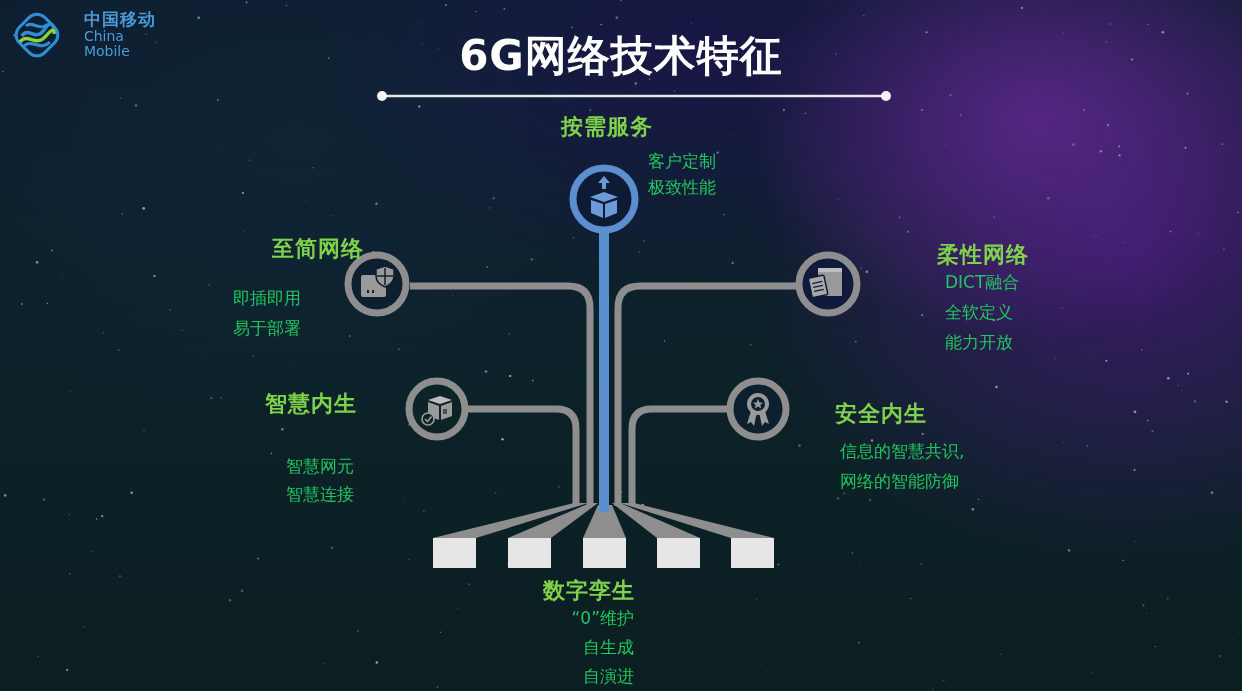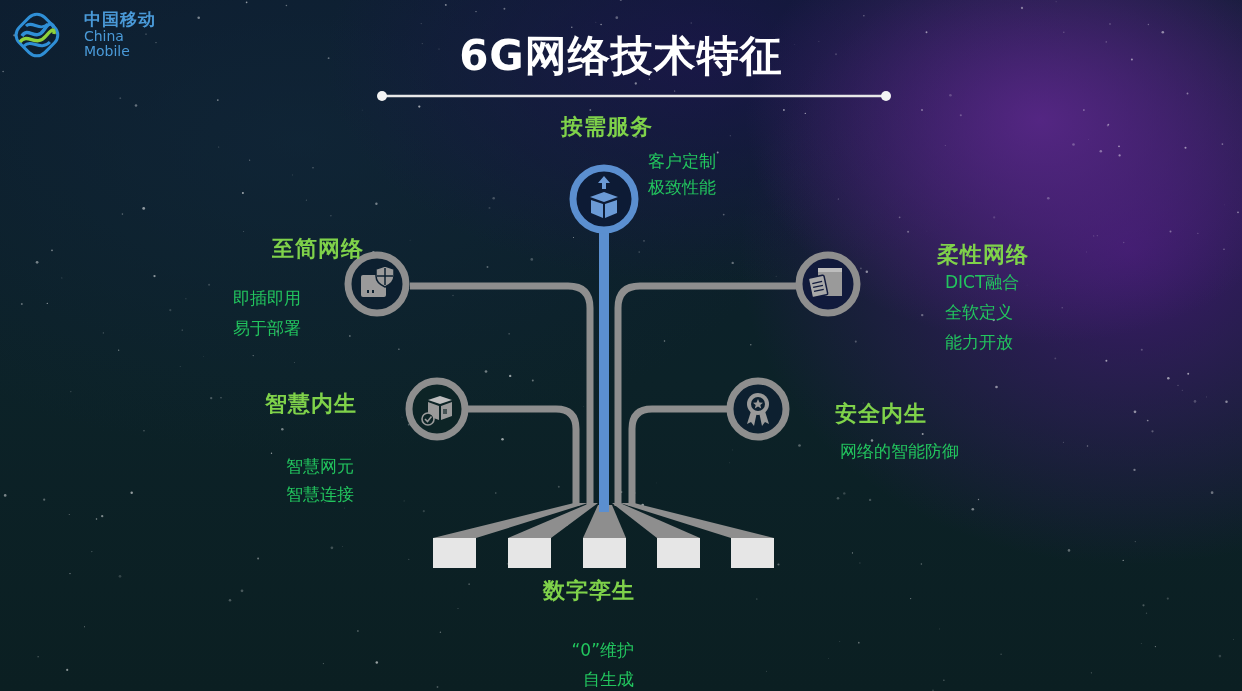--- a/index.html
+++ b/index.html
@@ -421,21 +421,22 @@
 </div>
 
 <div class="abs heading" style="left:265px; top:389px;">智慧内生</div>
 <div class="abs desc" style="left:286px; top:452px; ">
   <div style="line-height:28px;">智慧网元</div>
   <div style="line-height:28px;">智慧连接</div>
 </div>
 
 <div class="abs heading" style="left:835px; top:399px;">安全内生</div>
 <div class="abs desc" style="left:840px; top:436px;">
+  <div>信息的智慧共识,</div>
   <div>网络的智能防御</div>
 </div>
 
 <div class="abs heading" style="left:543px; top:576px;">数字孪生</div>
 <div class="abs desc" style="left:554px; top:604px; width:80px; text-align:right;">
-  <div style="line-height:29px;margin-top:32px;">“0”维护</div>
+  <div style="line-height:29px;">“0”维护</div>
   <div style="line-height:29px;">自生成</div>
   <div style="line-height:29px;">自演进</div>
 </div>
 
 </body></html>

